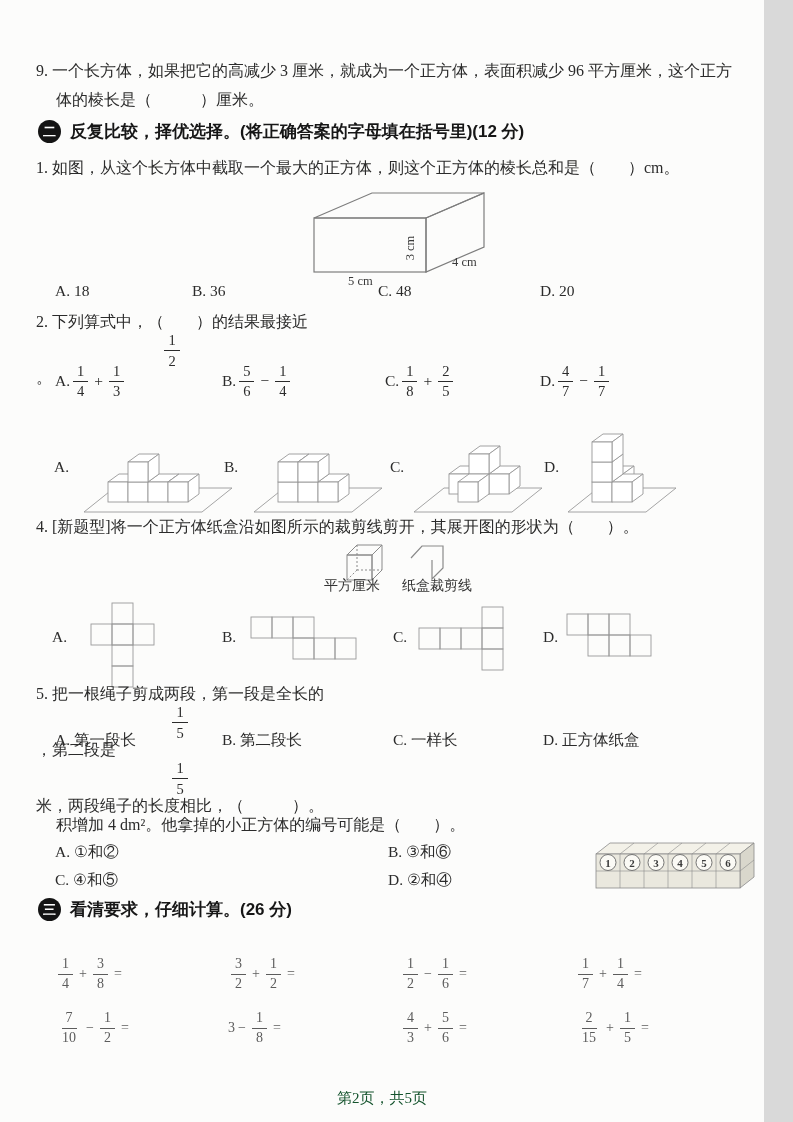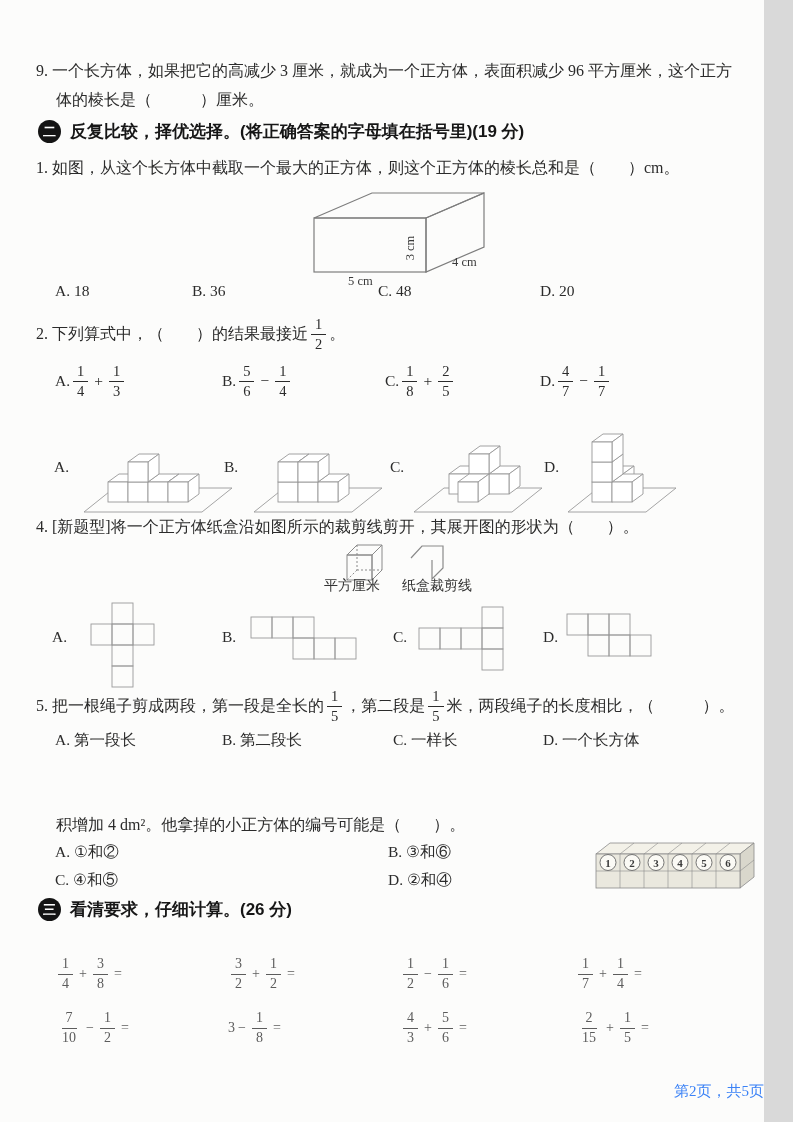--- a/index.html
+++ b/index.html
@@ -4,46 +4,46 @@
 <style>
   html,body{margin:0;padding:0;background:#d9d9d9;}
   #page{position:relative;width:764px;height:1122px;background:#fcfcfb;overflow:hidden;
         font-family:"Liberation Serif","DejaVu Serif",serif;color:#2b2b2b;}
   .t{position:absolute;font-size:16px;line-height:1.6;white-space:nowrap;}
   .sec{position:absolute;display:flex;align-items:center;gap:9px;
        font-family:"Liberation Sans","DejaVu Sans",sans-serif;font-weight:bold;
        font-size:17px;color:#161616;}
   .badge{width:23px;height:23px;border-radius:50%;background:#141414;color:#fff;
          display:flex;align-items:center;justify-content:center;font-size:13px;flex:0 0 auto;}
-  .row{position:absolute;display:flex;align-items:center;white-space:nowrap;}
+  .row{position:absolute;display:flex;white-space:nowrap;flex-direction:column;}
   .frac{display:inline-flex;flex-direction:column;align-items:center;line-height:1;
         font-size:14.5px;margin:0 3px;vertical-align:middle;}
   .frac .fn{display:block;padding:0 4px 2.5px;border-bottom:1.2px solid currentColor;}
   .frac .fd{display:block;padding:2.5px 4px 0;}
   .optA{position:absolute;font-size:15.5px;white-space:nowrap;}
   .opt-exp{position:absolute;display:flex;align-items:center;font-size:15.5px;white-space:nowrap;}
   .op{margin:0 3px;}
   .calc-item{position:absolute;display:flex;align-items:center;color:#5c5c5c;font-size:14px;white-space:nowrap;}
   .calc-item .frac{font-size:14px;}
   .figlabel{position:absolute;font-size:15.5px;}
   .cap{position:absolute;font-size:14px;color:#333;}
   svg{position:absolute;overflow:visible;}
-  .footer{position:absolute;width:100%;text-align:right;font-size:15px;color:#3b82f6;}
+  .footer{position:absolute;width:100%;text-align:center;font-size:15px;color:#14532d;margin-top:7px;}
 </style>
 </head>
 <body>
 
 <div id="page">
 
   <div class="t" style="left:36px;top:58px">9. 一个长方体，如果把它的高减少 3 厘米，就成为一个正方体，表面积减少 96 平方厘米，这个正方</div>
   <div class="t" style="left:56px;top:87px">体的棱长是（　　　）厘米。</div>
 
   <div class="sec" style="left:38px;top:120px">
     <span class="badge">二</span>
-    <span>反复比较，择优选择。(将正确答案的字母填在括号里)(19 分)</span>
+    <span>反复比较，择优选择。(将正确答案的字母填在括号里)(12 分)</span>
   </div>
 
   <div class="t" style="left:36px;top:155px">1. 如图，从这个长方体中截取一个最大的正方体，则这个正方体的棱长总和是（　　）cm。</div>
 
   <svg style="left:306px;top:186px" width="190" height="102" viewBox="0 0 190 102">
     <rect x="8" y="32" width="112" height="54" fill="none" stroke="#7d7d7d" stroke-width="1.2"></rect>
     <polygon points="8,32 66,7 178,7 120,32" fill="none" stroke="#7d7d7d" stroke-width="1.2"></polygon>
     <polygon points="120,32 178,7 178,61 120,86" fill="none" stroke="#7d7d7d" stroke-width="1.2"></polygon>
     <text x="108" y="62" transform="rotate(-90 108 62)" font-size="12.5" fill="#3a3a3a" text-anchor="middle">3 cm</text>
     <text x="146" y="80" font-size="12.5" fill="#3a3a3a">4 cm</text>
@@ -252,21 +252,21 @@
     <span>，第二段是</span>
     <span class="frac">
         <span class="fn">1</span>
         <span class="fd">5</span>
       </span>
     <span>米，两段绳子的长度相比，（　　　）。</span>
   </div>
   <span class="optA" style="left:55px;top:730px">A. 第一段长</span>
   <span class="optA" style="left:222px;top:730px">B. 第二段长</span>
   <span class="optA" style="left:393px;top:730px">C. 一样长</span>
-  <span class="optA" style="left:543px;top:730px">D. 一个长方体</span>
+  <span class="optA" style="left:543px;top:730px">D. 正方体纸盒</span>
 
   <div class="t" style="left:56px;top:812px">积增加 4 dm²。他拿掉的小正方体的编号可能是（　　）。</div>
 
   <span class="optA" style="left:55px;top:842px">A. ①和②</span>
   <span class="optA" style="left:388px;top:842px">B. ③和⑥</span>
   <span class="optA" style="left:55px;top:870px">C. ④和⑤</span>
   <span class="optA" style="left:388px;top:870px">D. ②和④</span>
 
   <svg style="left:588px;top:834px" width="172" height="62" viewBox="0 0 172 62">
     <polygon points="8,20 22,9 166,9 152,20" fill="#f3f1e8" stroke="#8a8a8a" stroke-width="0.8"></polygon>

